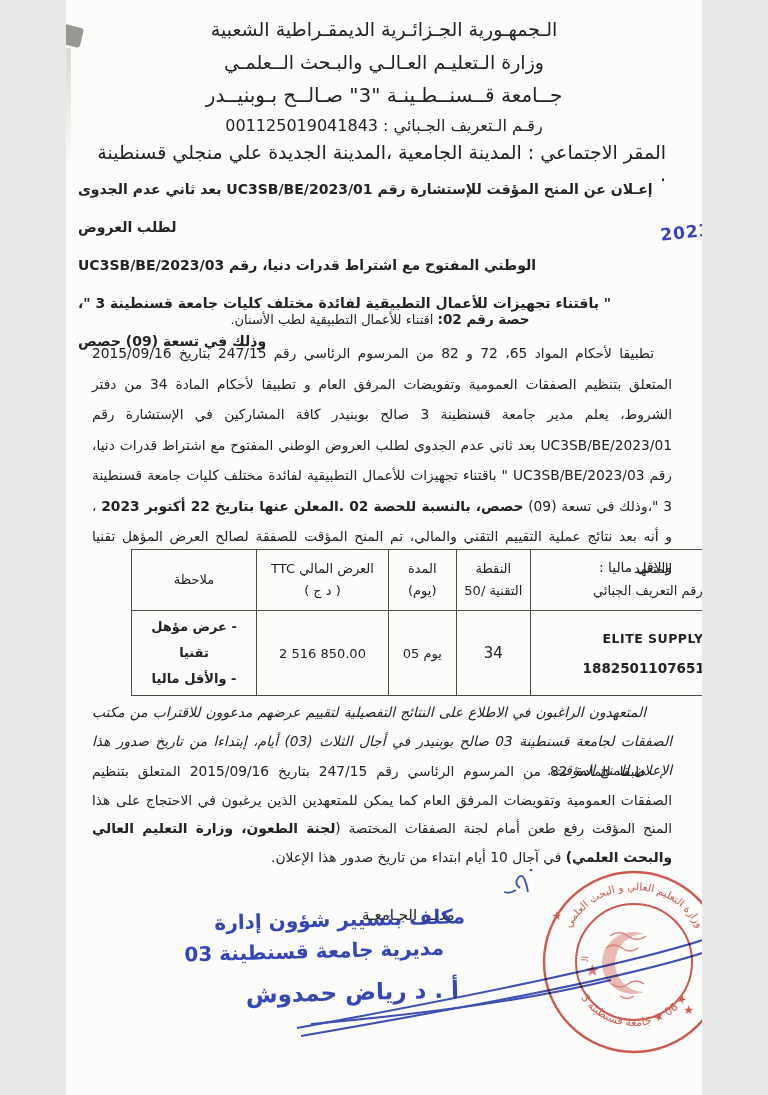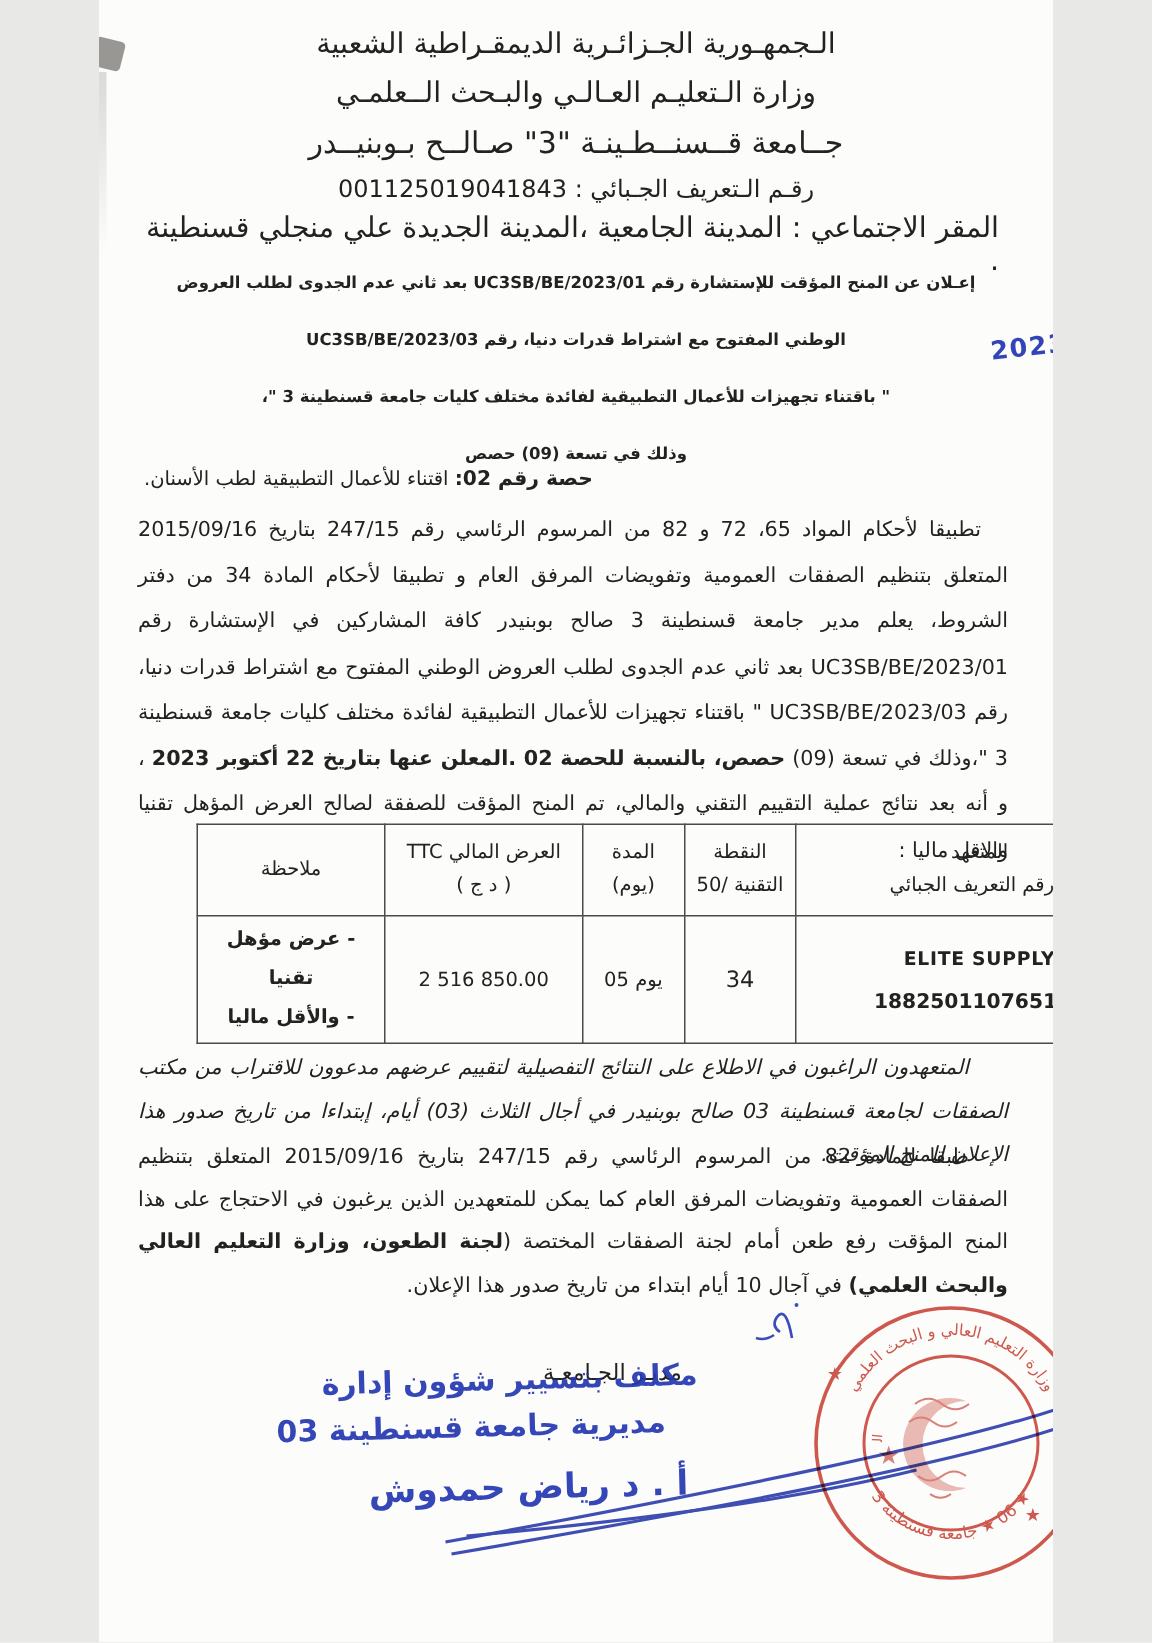--- a/index.html
+++ b/index.html
@@ -24,23 +24,23 @@
   .date-stamp{
     position:absolute;left:594px;top:216px;width:168px;
     display:flex;direction:ltr;align-items:baseline;gap:7px;
     transform:rotate(-6deg);color:#2334b4;opacity:.92;justify-content:flex-start;
   }
   .ds-year{font-size:17px;font-weight:bold;letter-spacing:1px;}
   .ds-month{font-size:9px;}
   .ds-day{font-size:15px;font-weight:bold;letter-spacing:5px;}
 
   
-  .title-block{position:absolute;top:170px;left:12px;right:12px;text-align:center;font-weight:bold;font-size:11px;line-height:38px;}
-
-  .lot-line{position:absolute;top:311px;right:38px;left:30px;margin:0;font-size:13px;text-align:left;}
+  .title-block{position:absolute;top:170px;left:12px;right:12px;text-align:left;font-weight:bold;font-size:14px;line-height:38px;}
+
+  .lot-line{position:absolute;top:311px;right:38px;left:30px;margin:0;font-size:13px;text-align:center;}
   .lot-line b{font-size:13.5px;}
 
   .para{position:absolute;margin:0;text-align:justify;font-size:13.8px;}
   .p1{top:338px;right:30px;left:26px;line-height:30.5px;text-indent:18px;}
   .p2{top:698px;right:30px;left:26px;line-height:29px;text-indent:26px;font-style:italic;}
   .p3{top:757px;right:30px;left:26px;line-height:28.5px;text-indent:26px;}
 
   
   .award-table{
     position:absolute;left:65px;top:549px;width:645px;

